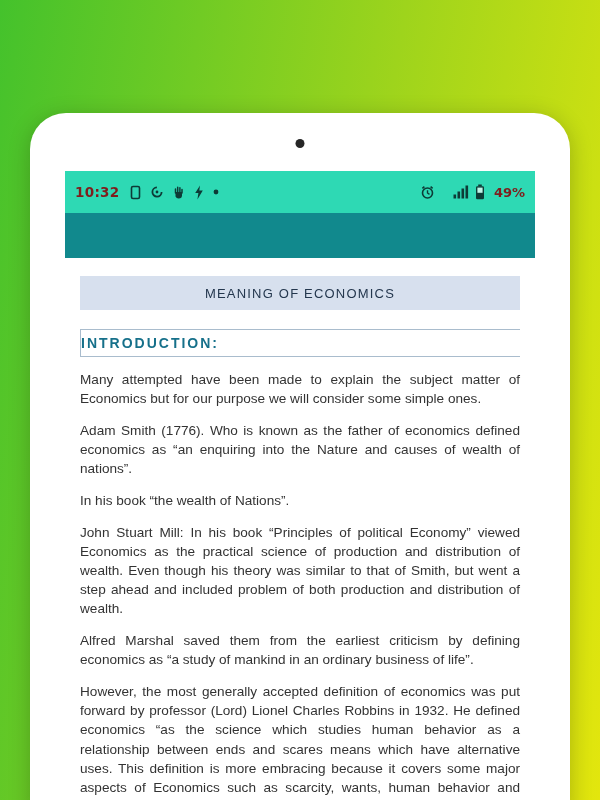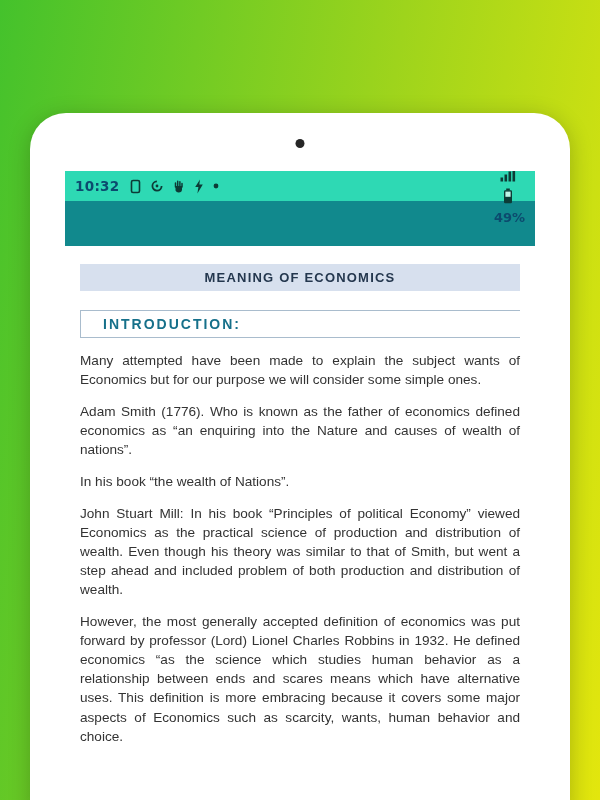--- a/index.html
+++ b/index.html
@@ -19,55 +19,55 @@
   .camera {
     position:absolute; left:50%; top:26px; transform:translateX(-50%);
     width:9px; height:9px; border-radius:50%; background:#262626;
   }
   .screen {
     position:absolute; left:35px; top:58px; width:470px; bottom:0;
     background:#ffffff; overflow:hidden;
   }
   
   .status-bar {
-    height:30px; background:var(--status_bar,#2ed9b4);
+    height:42px; background:var(--status_bar,#2ed9b4);
     display:flex; align-items:center; padding:0 10px; box-sizing:border-box;
-    color:#0c4a6e; font-size:13.5px; font-weight:bold;
+    color:#7f1d1d; font-size:13.5px; font-weight:bold;
     font-family:"DejaVu Sans", sans-serif;
   }
   .sb-time { margin-right:10px; letter-spacing:.3px; }
   .sb-icons-left { display:flex; align-items:center; gap:8px; }
   .sb-spacer { flex:1; }
-  .sb-icons-right { display:flex; align-items:center; gap:6px;flex-direction:column; }
+  .sb-icons-right { display:flex; align-items:center; gap:6px; }
   .sb-icon { display:inline-flex; align-items:center; }
   .sb-alarm { margin-right:12px; }
   .sb-batt-text { margin-left:3px; font-size:13px; }
   
   .app-bar { height:45px; background:var(--app_bar,#11898d); }
   
   .content { padding:13px 15px 0 15px; }
   .chapter-row { display:flex; align-items:center; height:34px; margin-right:-8px; }
   .chapter-banner {
     flex:1; height:27px; background:var(--chapter_banner_bg,#6f9fd3);
     display:flex; align-items:center; justify-content:center;
     color:#ffffff; font-weight:bold; font-size:14px; letter-spacing:1.6px;
   }
   .page-tab {
     width:78px; height:32px; margin-left:2px;
     background:#ebebeb; border:1px solid #8a8a8a; border-radius:6px;
     display:flex; align-items:center; justify-content:center;
     font-size:17px; color:#222; box-sizing:border-box;
   }
   .subtitle-banner {
-    height:27px; margin-top:5px; background:var(--subtitle_banner_bg,#d7e0ee);
+    height:34px; margin-top:5px; background:var(--subtitle_banner_bg,#d7e0ee);
     display:flex; align-items:center; justify-content:center;
-    color:#24374e; font-weight:bold; font-size:13px; letter-spacing:1.2px;
+    color:#24374e; font-weight:normal; font-size:13px; letter-spacing:1.2px;
   }
   .section-heading {
-    margin-top:19px; padding:5px 8px 5px 22px;
+    margin-top:19px; padding:5px 8px 5px 0;
     border:1px solid #a9bccd; border-right:none;
     color:var(--heading_text,#16708a); font-weight:bold;
     font-size:14px; letter-spacing:2px;
   }
   .doc p {
     margin:13px 0; color:#333333; font-size:13.6px; line-height:1.4;
     text-align:justify;
   }
   svg { display:block; }
 </style>
@@ -145,21 +145,22 @@
 
     <div class="app-bar"></div>
 
     <div class="content doc">
 
 
       <div class="subtitle-banner">MEANING OF ECONOMICS</div>
 
       <div class="section-heading">INTRODUCTION:</div>
 
-      <p>Many attempted have been made to explain the subject wants of Economics but for our purpose we will consider some simple ones.</p>
+      <p>Many attempted have been made to explain the subject matter of Economics but for our purpose we will consider some simple ones.</p>
       <p>Adam Smith (1776). Who is known as the father of economics defined economics as “an enquiring into the Nature and causes of wealth of nations”.</p>
       <p>In his book “the wealth of Nations”.</p>
       <p>John Stuart Mill: In his book “Principles of political Economy” viewed Economics as the practical science of production and distribution of wealth. Even though his theory was similar to that of Smith, but went a step ahead and included problem of both production and distribution of wealth.</p>
+      <p>Alfred Marshal saved them from the earliest criticism by defining economics as “a study of mankind in an ordinary business of life”.</p>
       <p>However, the most generally accepted definition of economics was put forward by professor (Lord) Lionel Charles Robbins in 1932. He defined economics “as the science which studies human behavior as a relationship between ends and scares means which have alternative uses. This definition is more embracing because it covers some major aspects of Economics such as scarcity, wants, human behavior and choice.</p>
 
     </div>
   </div>
 </div>
 
 </body></html>

